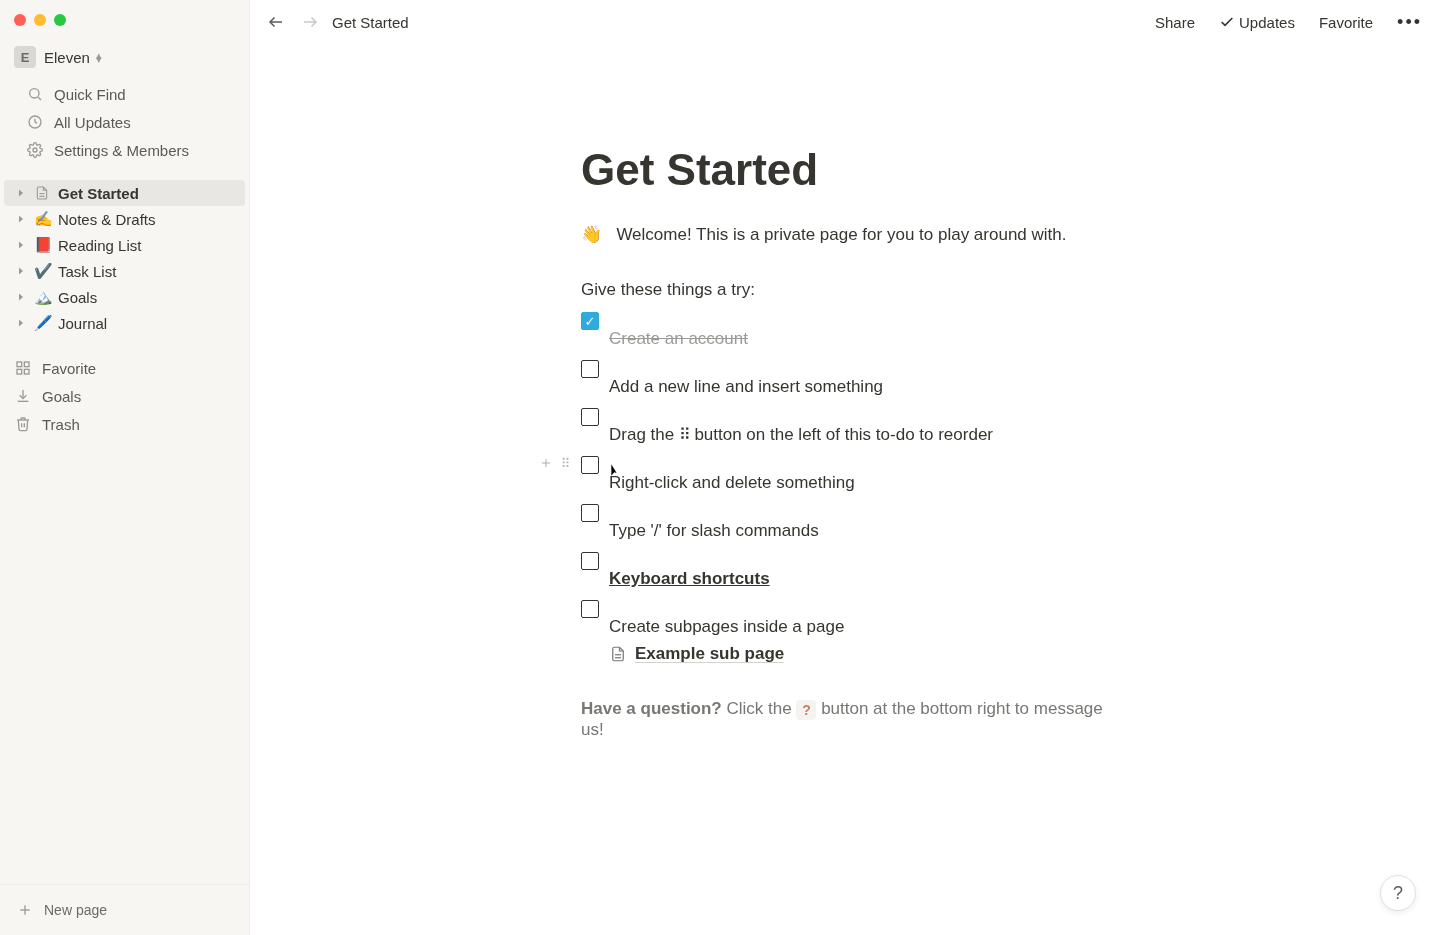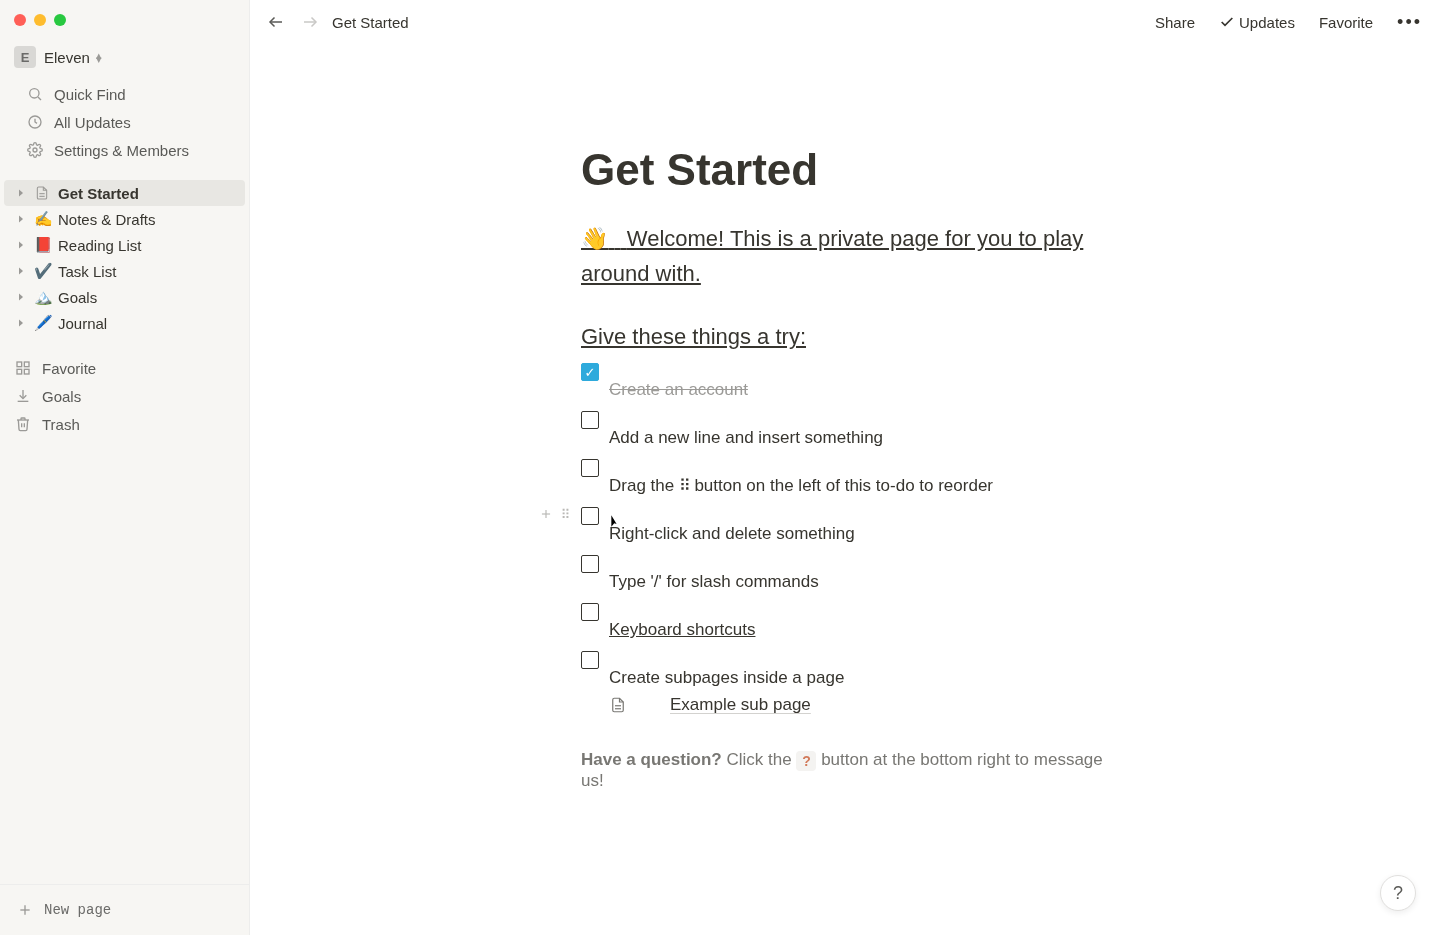--- a/index.html
+++ b/index.html
@@ -95,21 +95,20 @@
     .tree-label { font-size: 15px; }
 
     .side-section {
       padding: 14px 6px 4px 6px;
     }
 
     .sidebar-footer {
       margin-top: auto;
       border-top: 1px solid #ededec;
       padding: 10px 6px;
-      font-family: Liberation Mono, monospace;
     }
     .new-page-row {
       display: flex; align-items: center; gap: 10px;
       padding: 6px 10px;
       border-radius: 4px;
       cursor: pointer;
       color: #6b6b69;
     }
 
     
@@ -163,25 +162,24 @@
       width: 720px;
       padding: 0 96px;
     }
     .page-title {
       font-size: 44px;
       font-weight: 700;
       margin-bottom: 24px;
       line-height: 1.2;
     }
     .content-block {
-      font-size: 22px;
+      font-size: 17px;
       line-height: 1.6;
       color: #37352f;
       margin: 2px 0;
-      text-decoration: underline;
     }
     .content-block.spacer { height: 24px; }
 
     .todo-row {
       display: flex;
       align-items: flex-start;
       gap: 10px;
       padding: 4px 0;
       position: relative;
     }
@@ -196,21 +194,21 @@
     }
     .todo-checkbox.checked {
       background: #2eaadc;
       border-color: #2eaadc;
       color: #fff;
       font-size: 13px;
       line-height: 1;
     }
     .todo-text { font-size: 17px; margin-top: 20px; }
     .todo-text.done { color: #9b9a97; text-decoration: line-through; }
-    .todo-text .link { text-decoration: underline; }
+    .todo-text .link { text-decoration: underline; font-weight: bold; }
     .inline-handle {
       font-size: 16px; letter-spacing: -1px;
       color: #37352f;
     }
 
     .block-handles {
       position: absolute;
       left: -44px;
       top: 4px;
       display: flex;
@@ -224,25 +222,24 @@
       border-radius: 3px;
     }
 
     .subpage-row {
       display: flex; align-items: center; gap: 8px;
       padding: 3px 0 3px 28px;
       font-size: 17px;
       cursor: pointer;
     }
     .subpage-row .sp-label {
-      font-weight: 400;
+      font-weight: 700;
       text-decoration: underline;
       text-decoration-color: #d3d2cf;
       text-underline-offset: 3px;
-      margin-left: 35px;
     }
 
     .footer-para {
       font-size: 17px;
       color: #787773;
       margin-top: 32px;
     }
     .footer-para .strong { font-weight: 600; }
     .q-chip {
       display: inline-flex;

